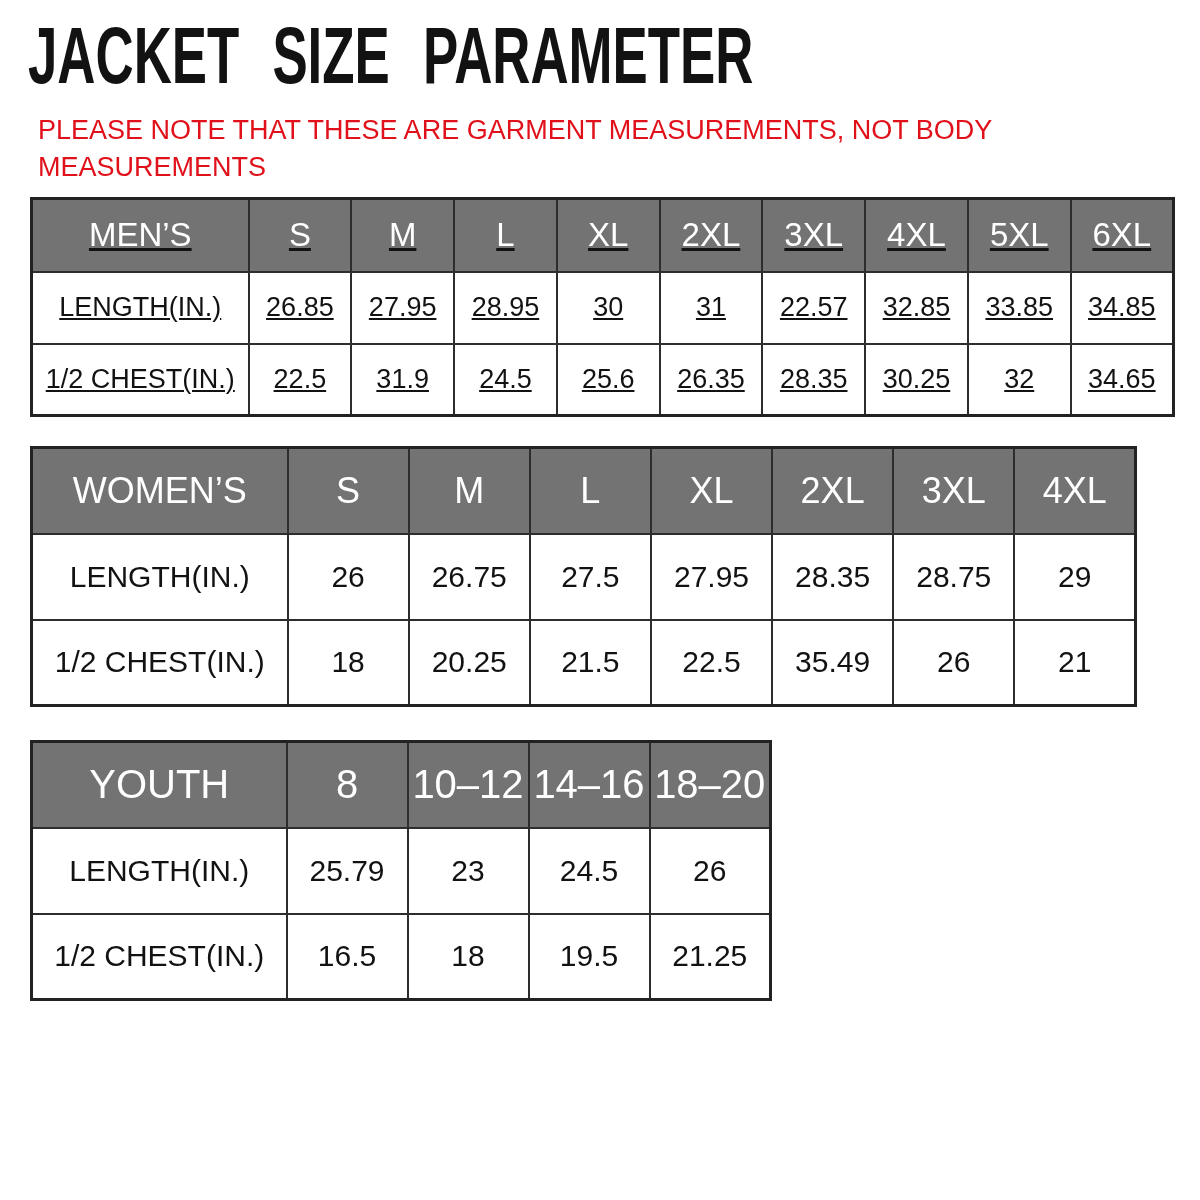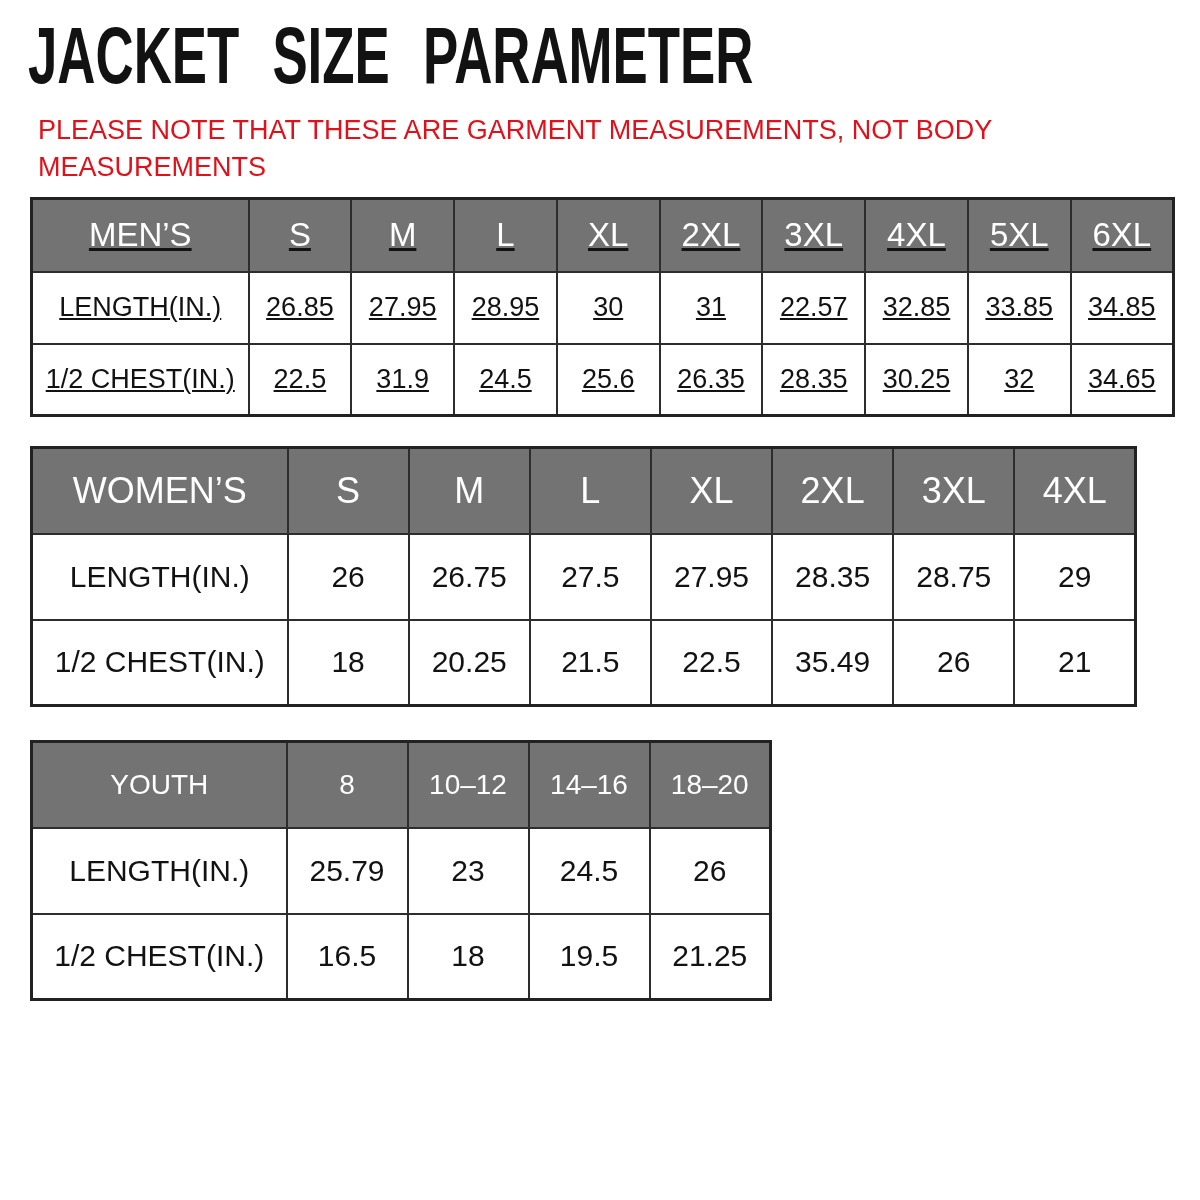--- a/index.html
+++ b/index.html
@@ -61,21 +61,21 @@
   .t-mens   tr { height: 72px; text-decoration: underline; }
   .t-mens   thead tr { height: 73px; }
   .t-mens   th { font-size: 33px; }
   .t-mens   td { font-size: 27px; }
   .t-womens { top: 446px; width: 1107px; }
   .t-womens tr { height: 86px; }
   .t-womens th { font-size: 36px; }
   .t-womens td { font-size: 30px; }
   .t-youth  { top: 740px; width: 742px; }
   .t-youth  tr { height: 86px; }
-  .t-youth  th { font-size: 28px; }
+  .t-youth  th { font-size: 40px; }
   .t-youth  td { font-size: 30px; }
   .footer-para {
     position: absolute;
     left: 30px;
     top: 1026px;
     margin: 0;
     width: 1160px;
     font-size: 29px;
     line-height: 44px;
     color: var(--accent-red, #e0111a);

